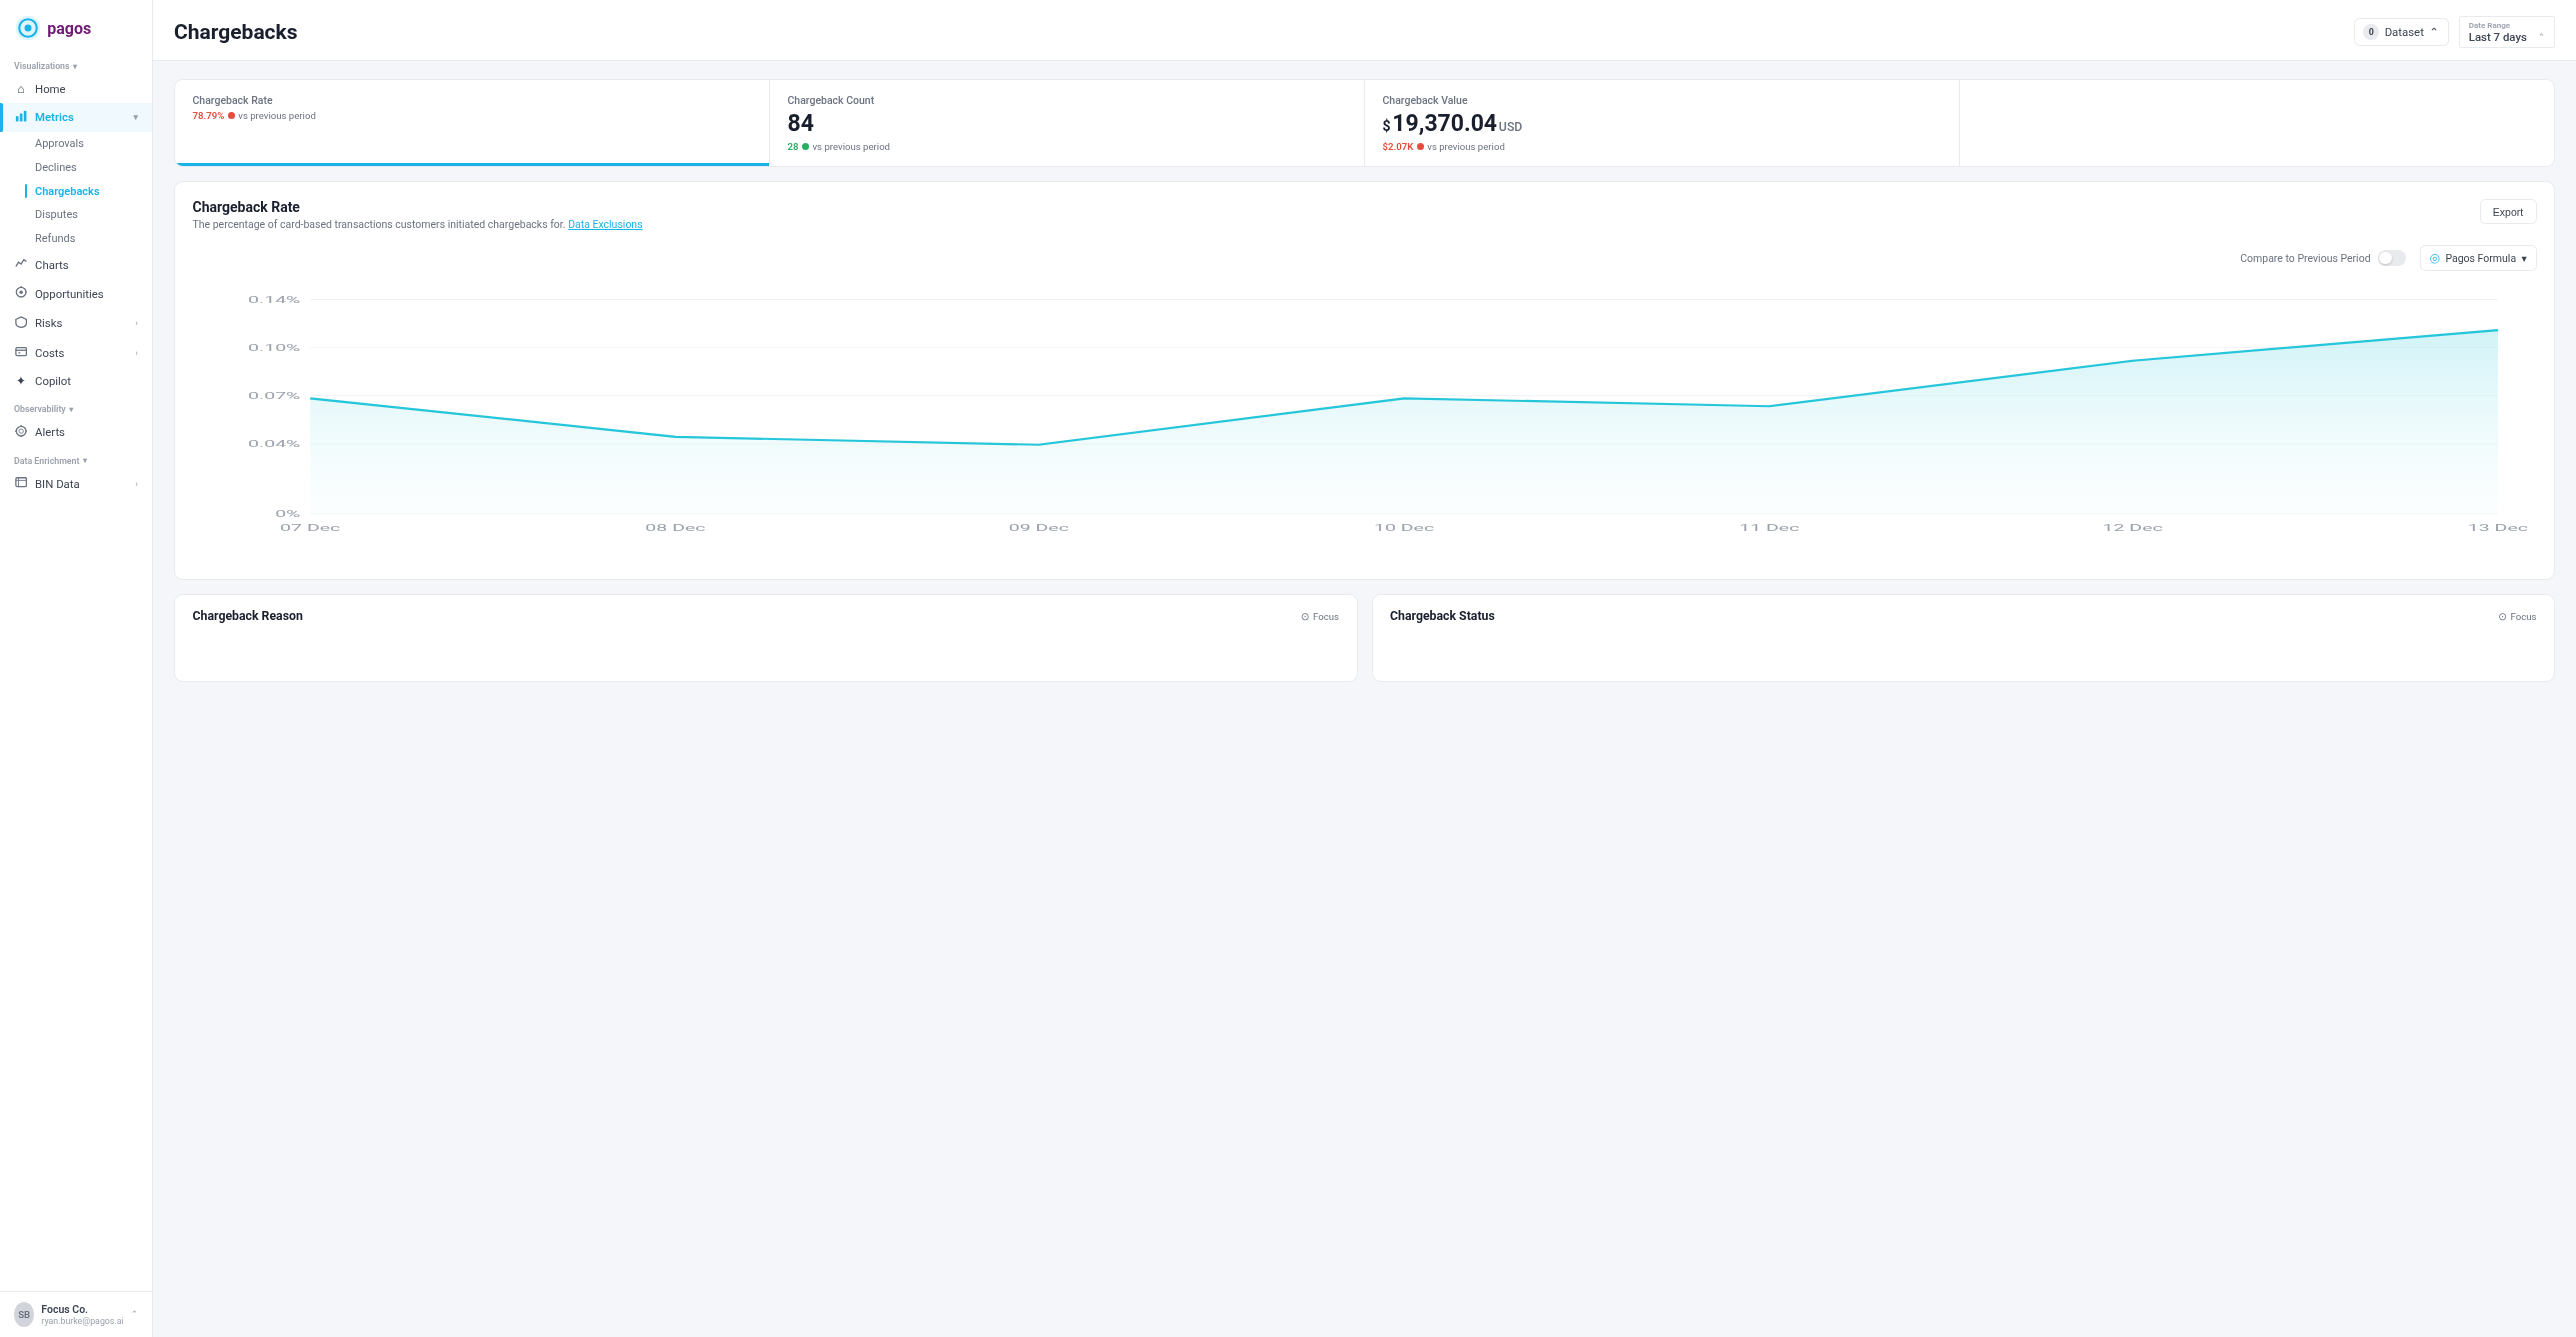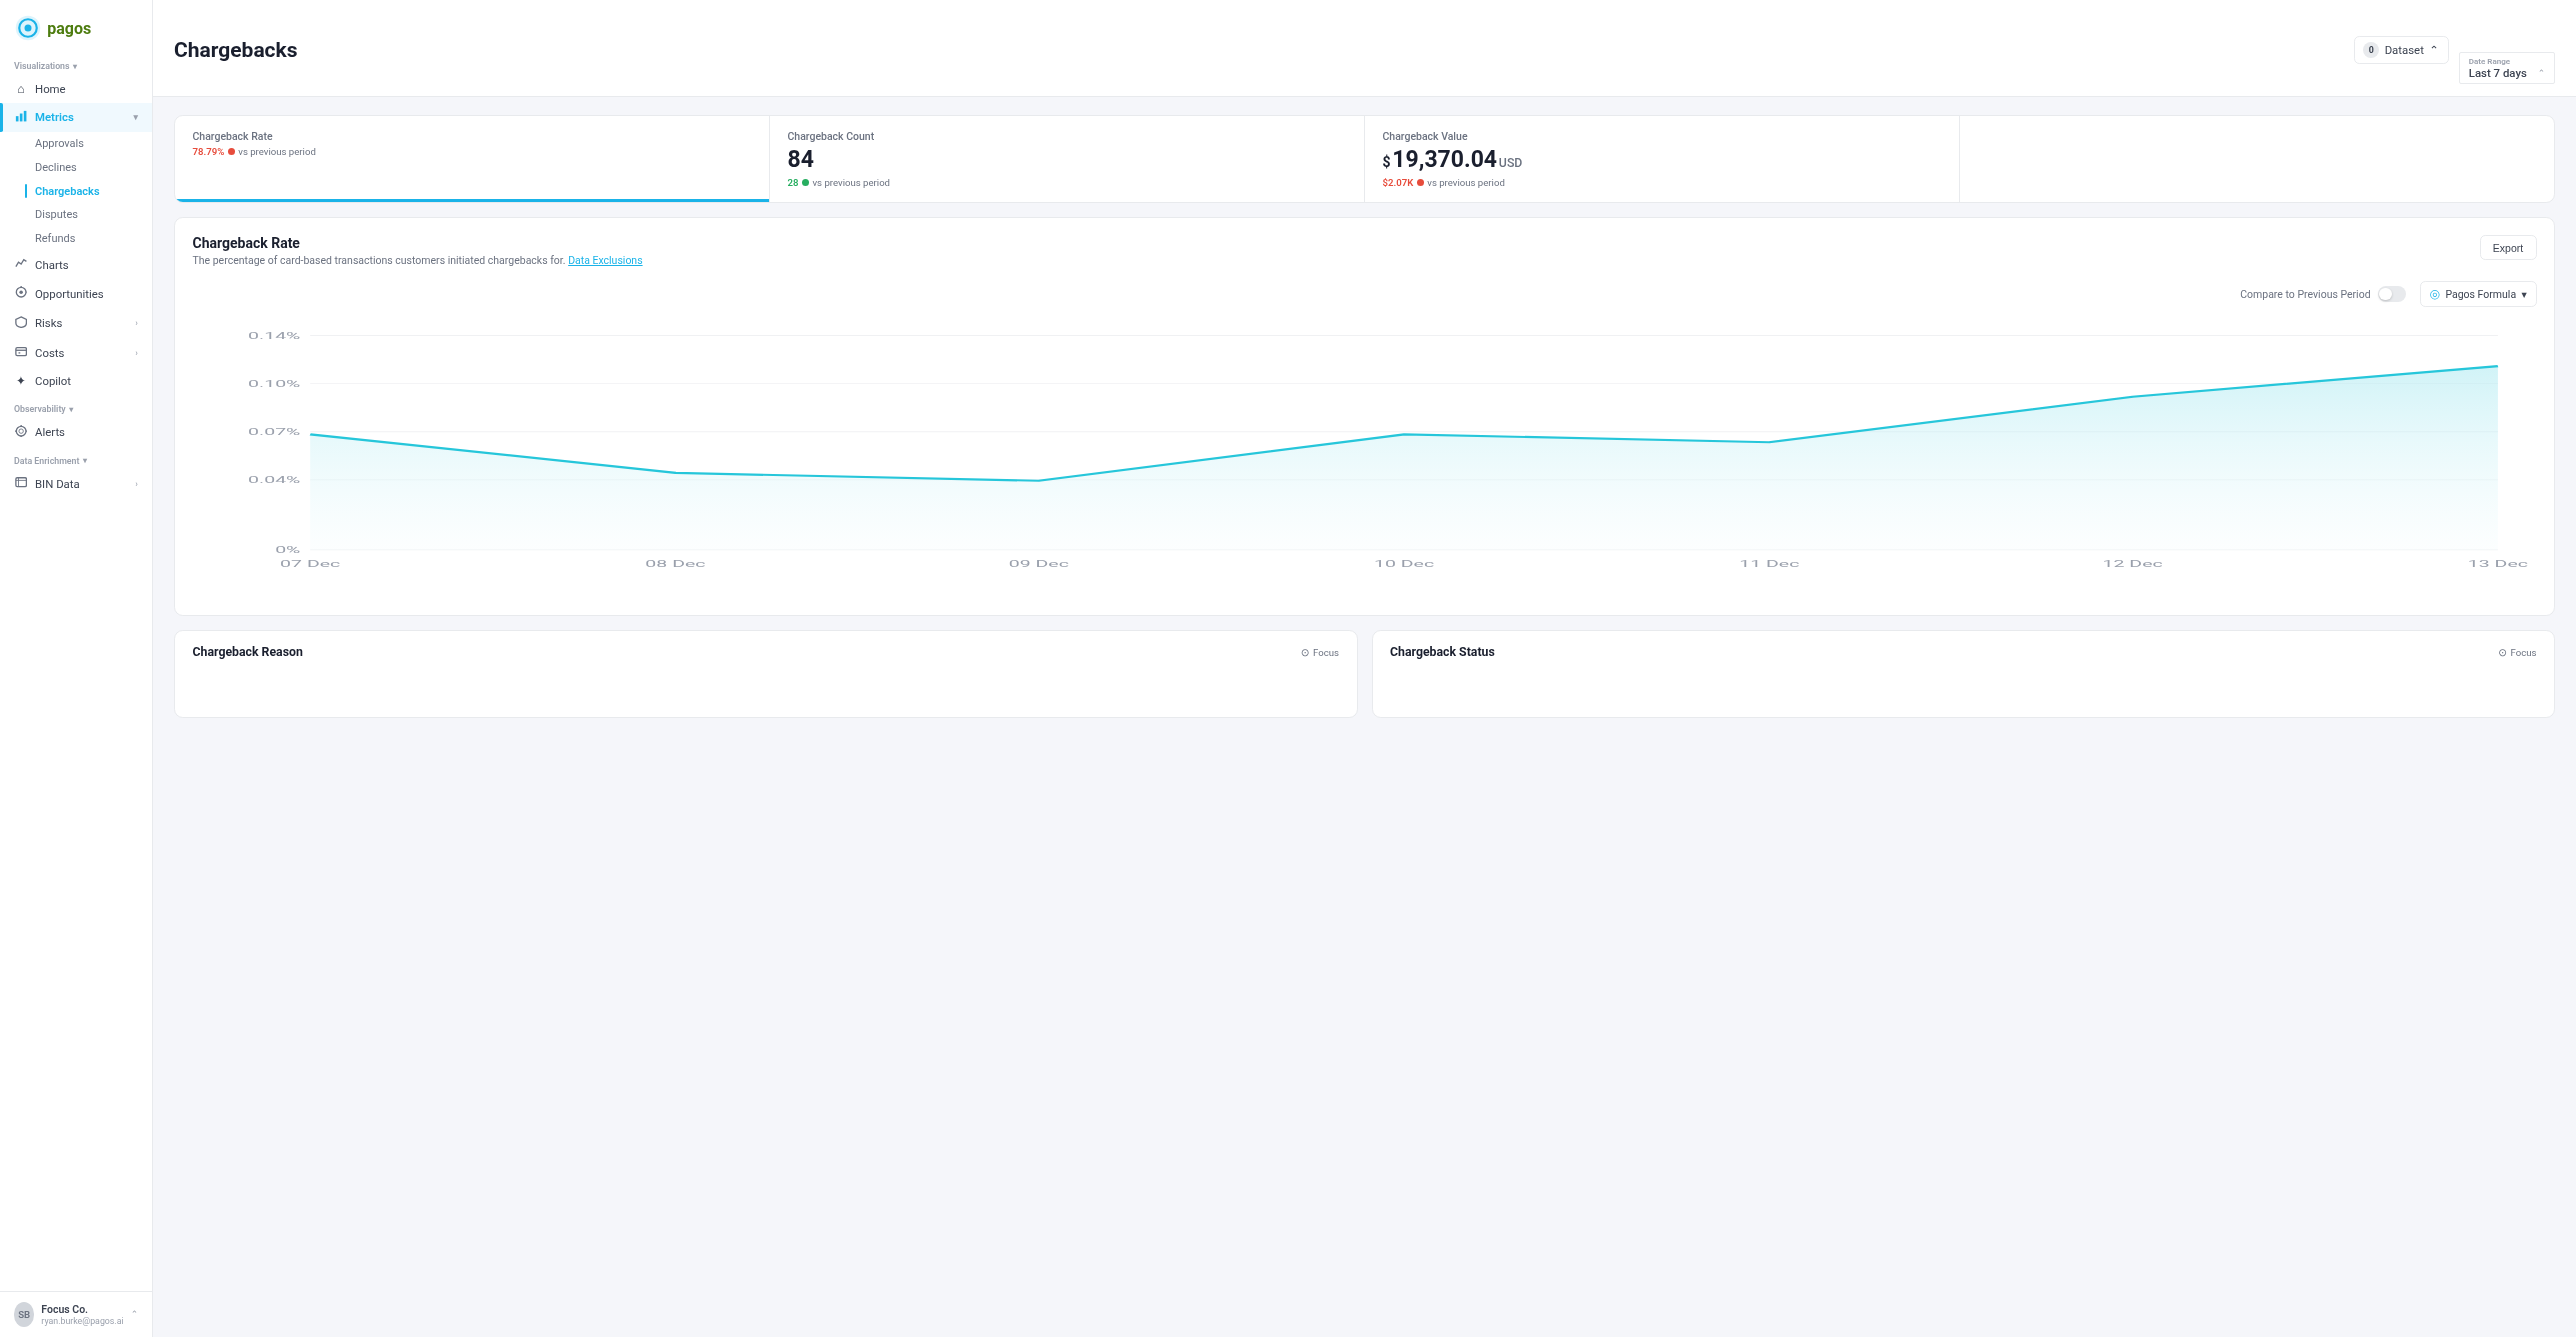--- a/index.html
+++ b/index.html
@@ -22,21 +22,21 @@
       align-items: center;
       gap: 5.3px;
     }
     .logo-icon {
       width: 28px;
       height: 28px;
     }
     .logo-text {
       font-size: 16px;
       font-weight: 700;
-      color: #4d7c0f;
+      color: #701a75;
     }
 
     .sidebar-section-label {
       font-size: 8.8px;
       color: #9aa0ac;
       font-weight: 600;
       text-transform: none;
       padding: 8.8px 14px 3.5px;
       display: flex;
       align-items: center;
@@ -168,21 +168,20 @@
       font-size: 8.8px; font-weight: 700;
     }
     .date-range-control {
       display: flex;
       flex-direction: column;
       border: 0.9px solid #e8eaed;
       border-radius: 2px;
       padding: 3.5px 8.8px;
       background: #fff;
       cursor: pointer;
-      margin-top: 36px;
     }
     .date-range-label { font-size: 8px; color: #9aa0ac; font-weight: 600; }
     .date-range-value { font-size: 11.4px; color: #3d4452; font-weight: 500; display: flex; align-items: center; gap: 11px; }
     .date-range-value .chevron { font-size: 8.8px; color: #9aa0ac; }
 
     
     .content {
       padding: 17.5px 21px;
       flex: 1;
     }

